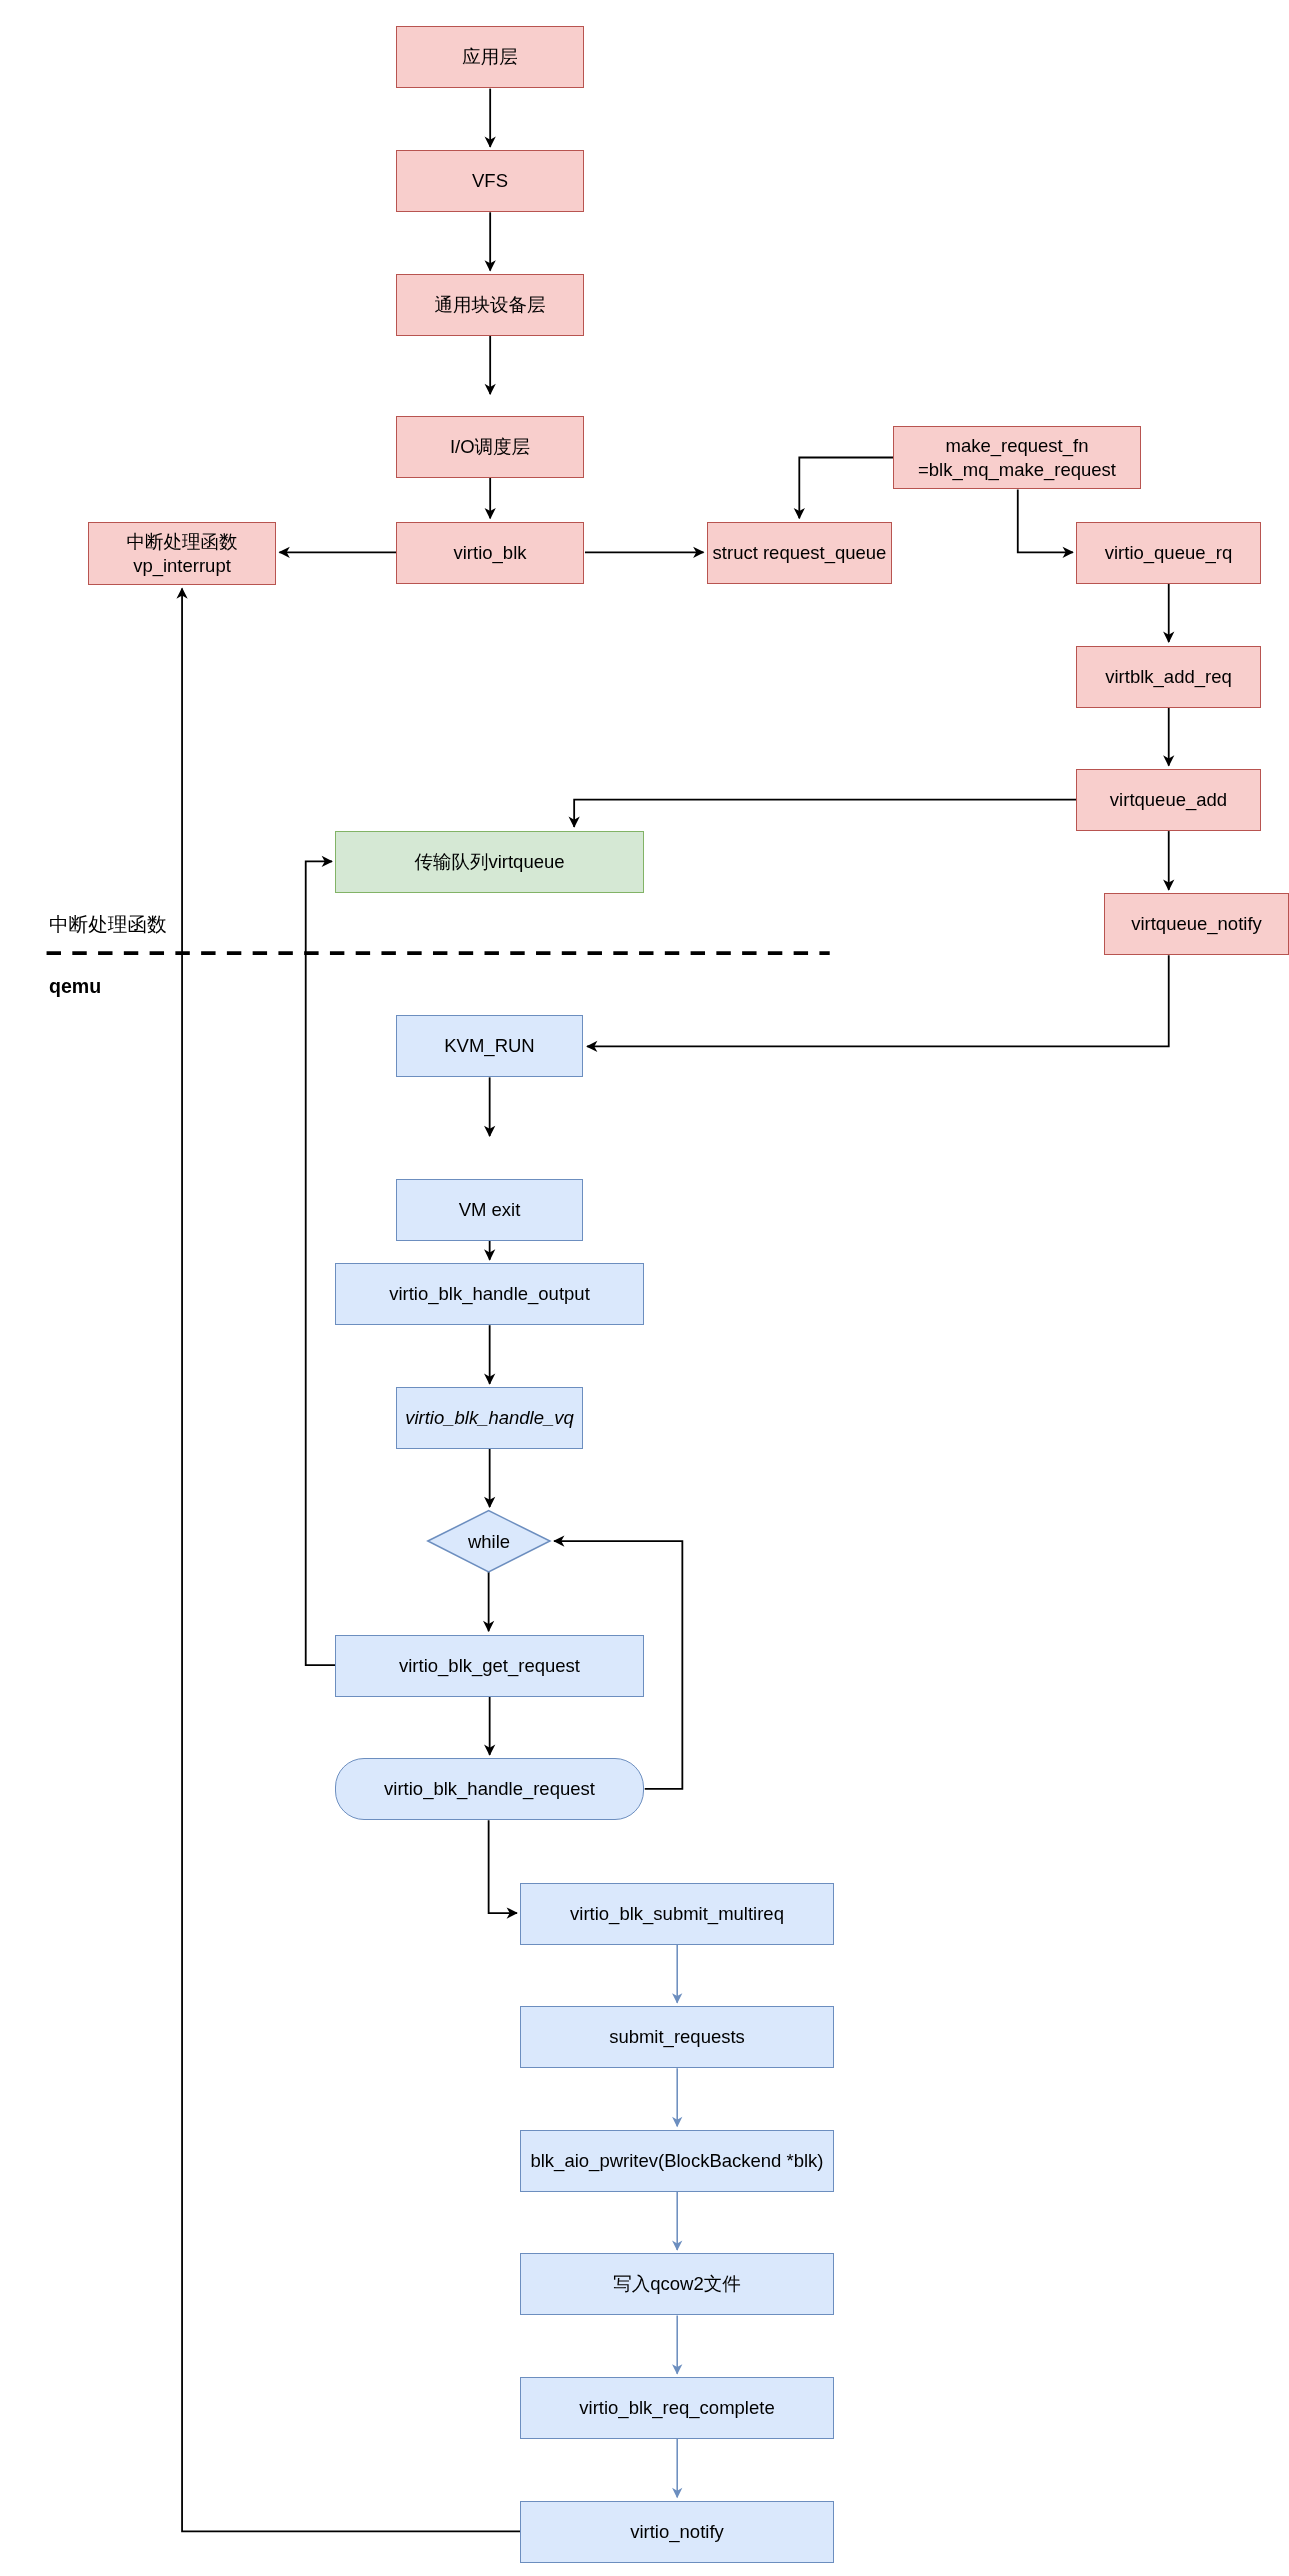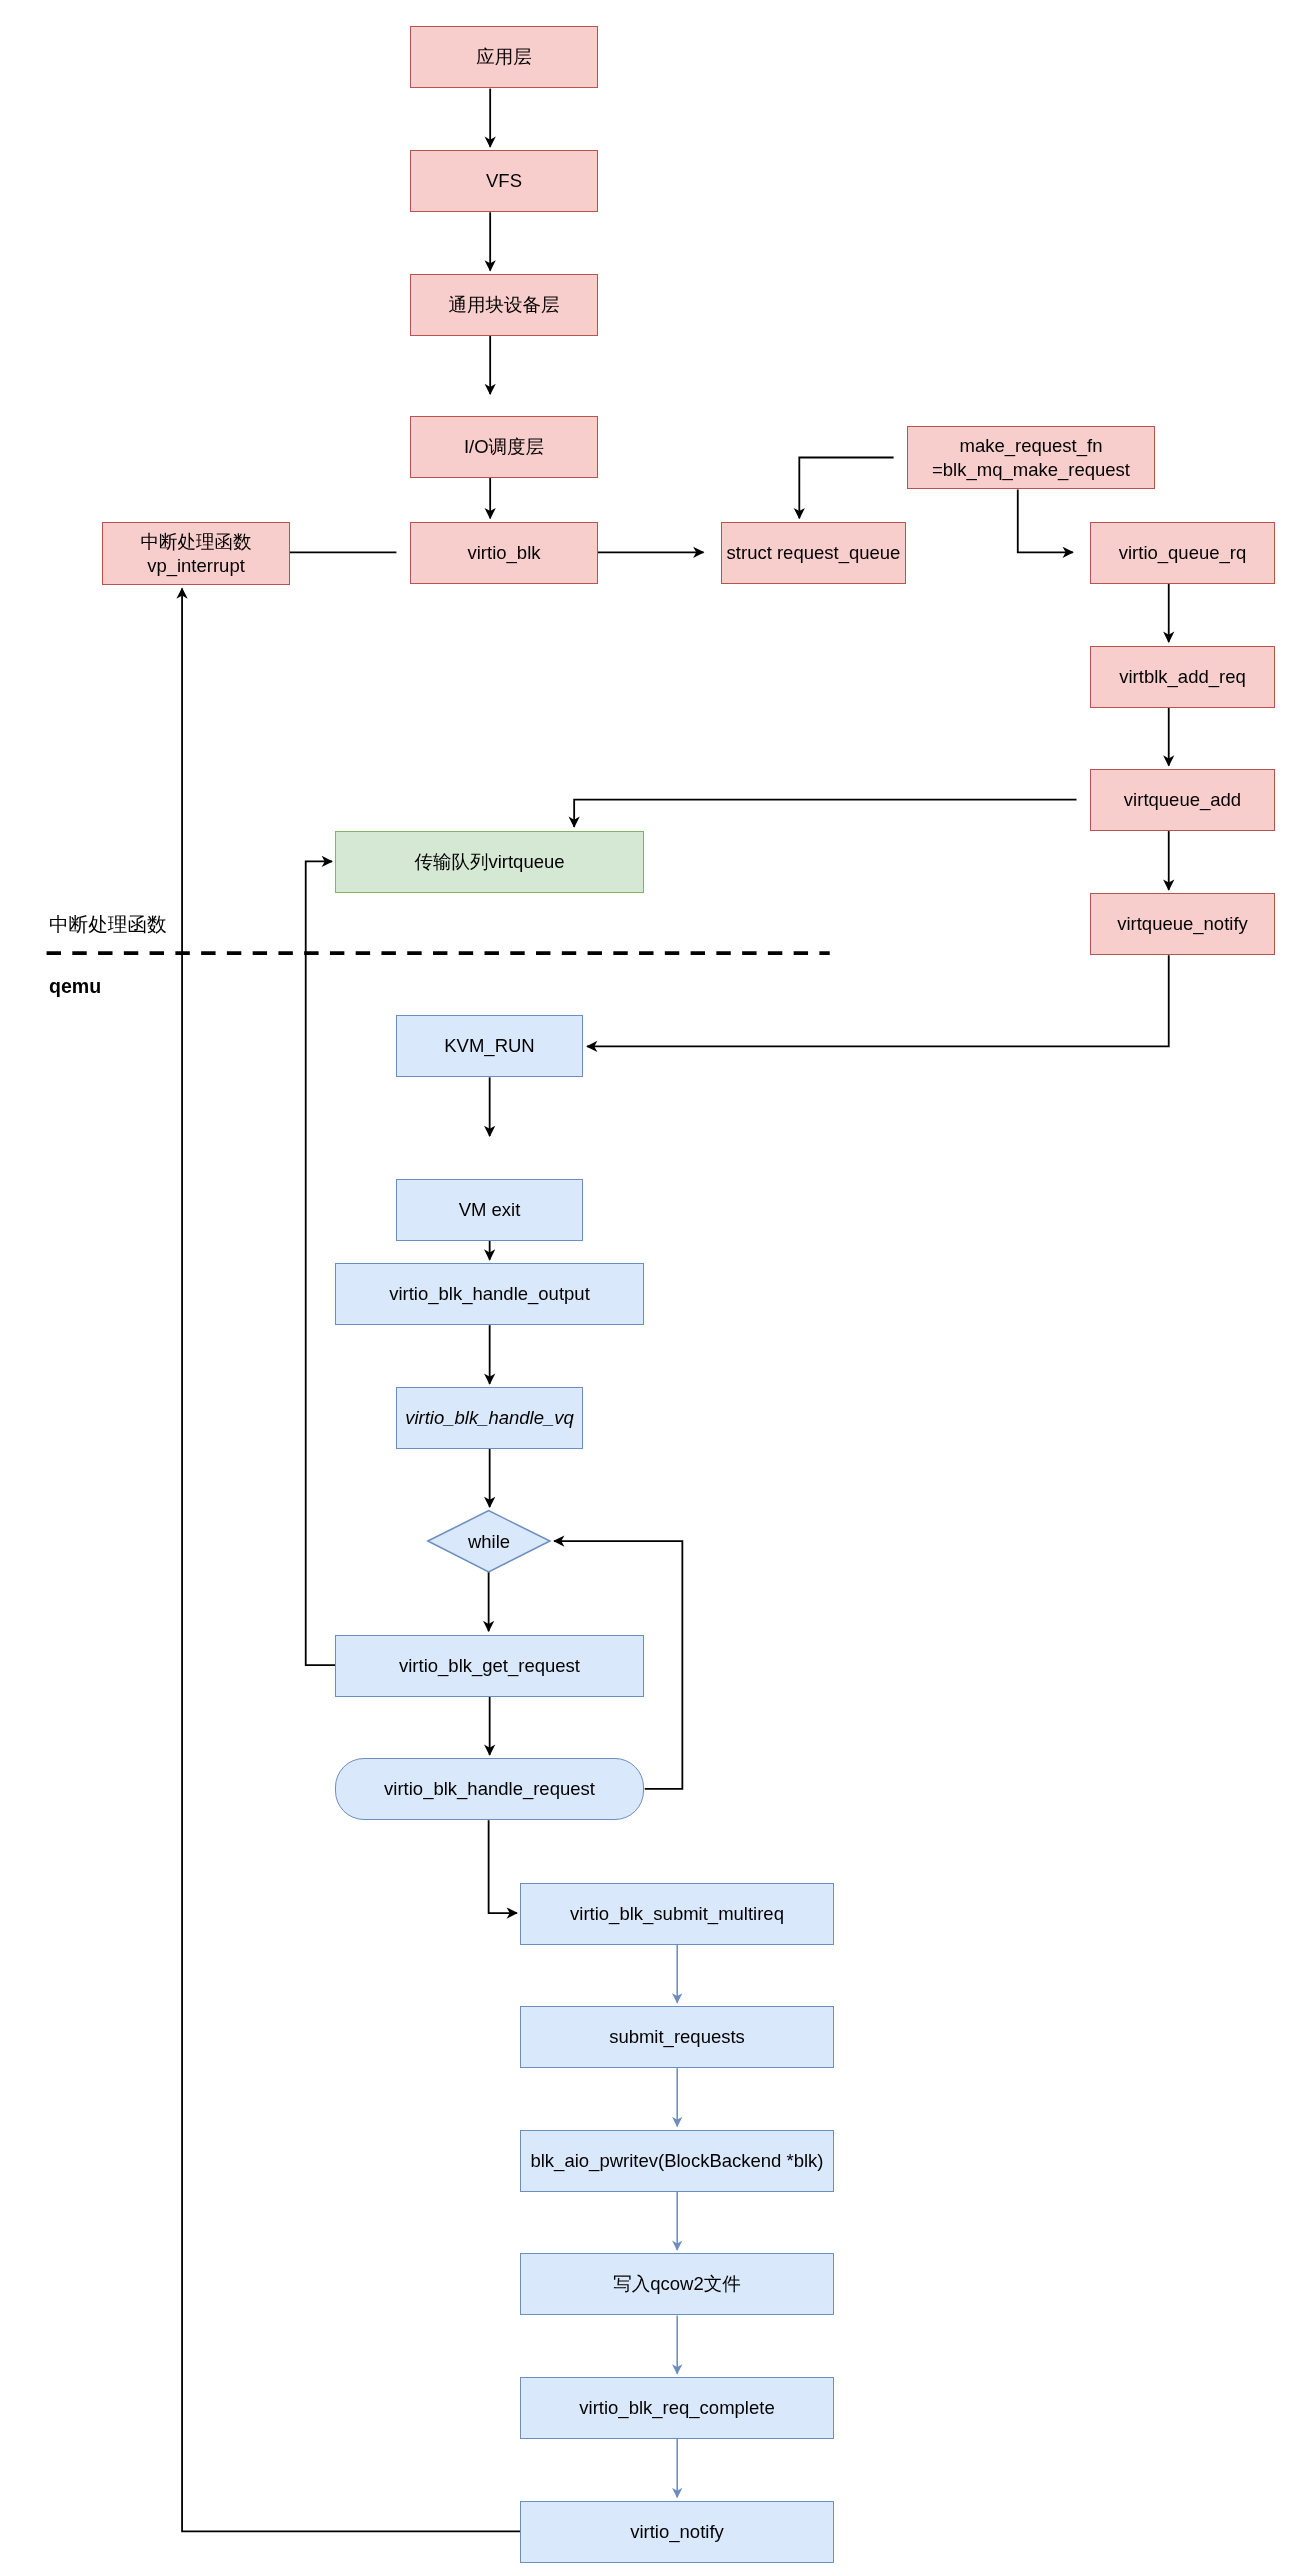--- a/index.html
+++ b/index.html
@@ -22,21 +22,21 @@
     display: flex;
     flex-direction: column;
     align-items: center;
     justify-content: center;
     text-align: center;
     font-size: 18.5px;
     line-height: 1.28;
     color: #000000;
     white-space: nowrap;
   }
-  .pink  { background: var(--pink-fill, #f8cecc);  border: 1.5px solid var(--pink-stroke, #b85450); margin-left: 14px; }
+  .pink  { background: var(--pink-fill, #f8cecc);  border: 1.5px solid var(--pink-stroke, #b85450); }
   .blue  { background: var(--blue-fill, #dae8fc);  border: 1.5px solid var(--blue-stroke, #6c8ebf); }
   .green { background: var(--green-fill, #d5e8d4); border: 1.5px solid var(--green-stroke, #82b366); }
   .plain { background: transparent; border: none; }
   .region-label {
     position: absolute;
     font-size: 19.6px;
     color: #000000;
     white-space: nowrap;
   }
 </style>
@@ -121,21 +121,21 @@
   </div>
   <div class="node pink" style="left:1076px; top:646px; width:185px; height:62px;">
     <span>virtblk_add_req</span>
   </div>
   <div class="node pink" style="left:1076px; top:769px; width:185px; height:62px;">
     <span>virtqueue_add</span>
   </div>
   <div class="node green" style="left:335px; top:831px; width:309px; height:62px;">
     <span>传输队列virtqueue</span>
   </div>
-  <div class="node pink" style="left:1076px; top:893px; width:185px; height:62px;">
+  <div class="node pink" style="left:1104px; top:893px; width:185px; height:62px;">
     <span>virtqueue_notify</span>
   </div>
 
   <div class="region-label" style="left:49px; top:911px;">中断处理函数</div>
   <div class="region-label" style="left:49px; top:975px;font-weight:bold;">qemu</div>
 
   <div class="node blue" style="left:396px; top:1015px; width:187px; height:62px;">
     <span>KVM_RUN</span>
   </div>
   <div class="node blue" style="left:396px; top:1139px; width:187px; height:62px;margin-top:40px;">

